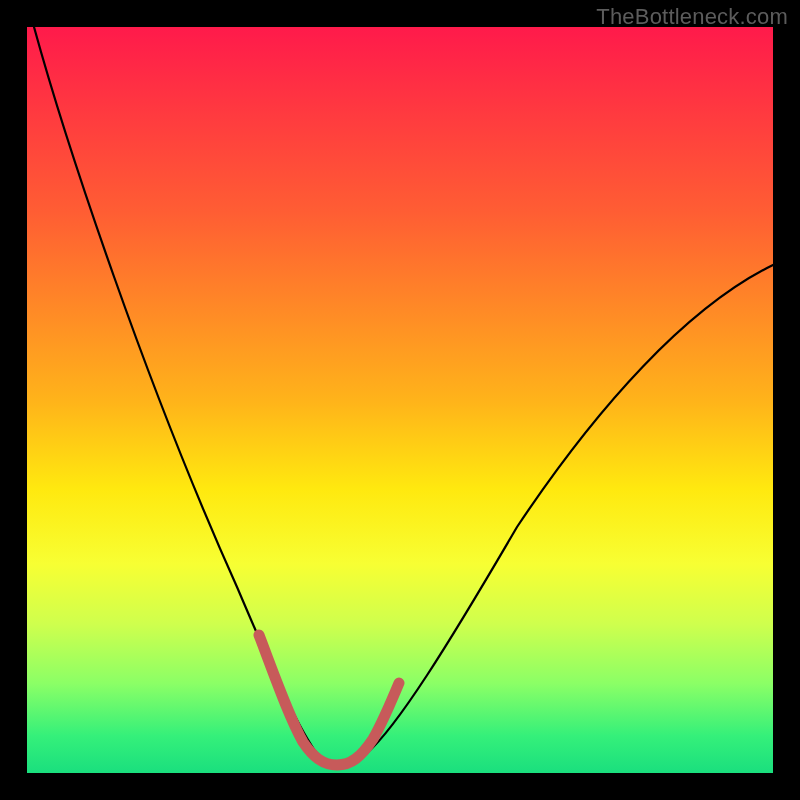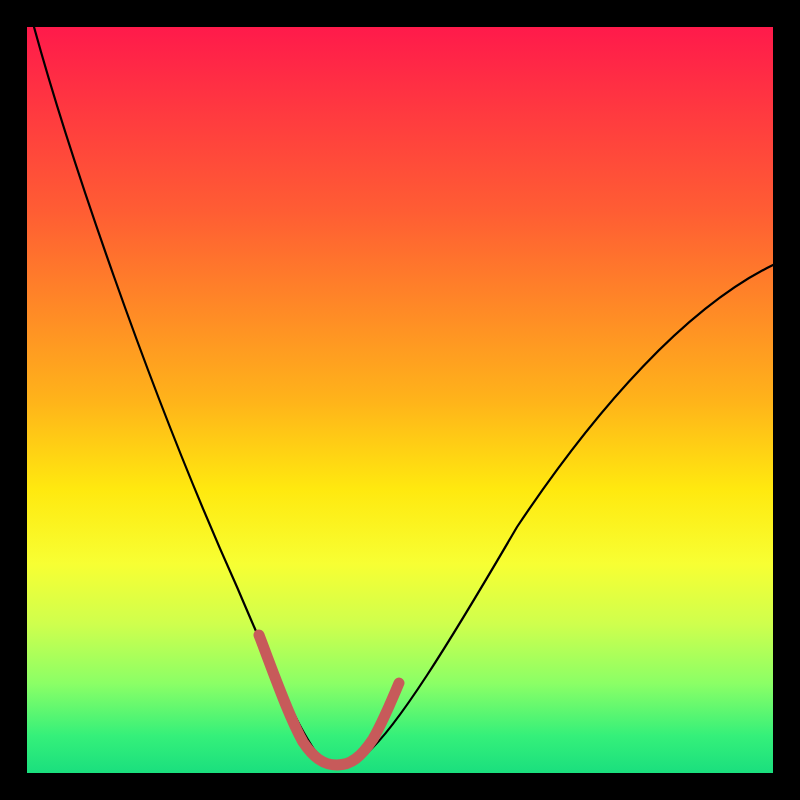--- a/index.html
+++ b/index.html
@@ -70,13 +70,14 @@
                C 300 740, 320 740, 340 726
                C 370 700, 420 620, 490 500
                C 570 380, 660 280, 746 238" fill="none" stroke="#000" stroke-width="2.2" stroke-linecap="round"></path>
       <path d="M 232 608
                C 248 650, 262 690, 276 715
                C 286 730, 296 738, 310 738
                C 324 738, 334 730, 346 712
                C 354 698, 362 680, 372 656" fill="none" stroke="#c75a5a" stroke-width="11" stroke-linecap="round" stroke-linejoin="round"></path>
     </svg>
   </div>
+  <div class="watermark">TheBottleneck.com</div>
 </div>
 
 </body></html>

